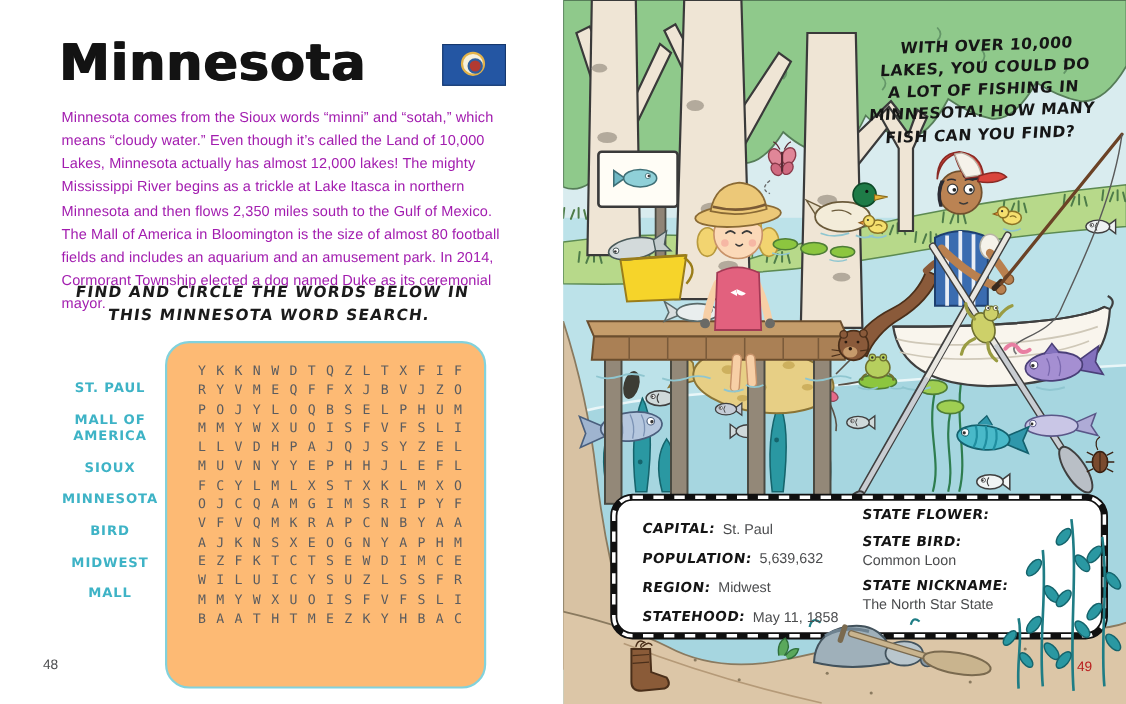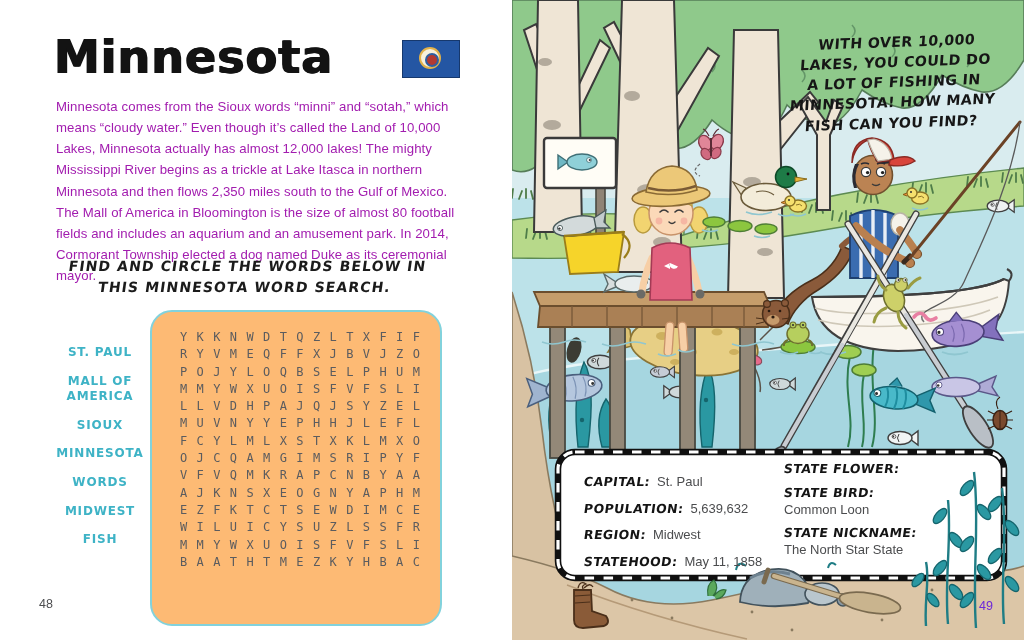--- a/index.html
+++ b/index.html
@@ -39,21 +39,21 @@
         letter-spacing:0.4px;line-height:1.42;color:#161616;white-space:pre-line;
         transform:rotate(-2deg) skewX(-6deg);}
   .facts-left{position:absolute;left:72px;top:472px;width:195px;}
   .facts-right{position:absolute;left:272px;top:459px;width:218px;}
   .fact-row{margin-bottom:8.5px;white-space:nowrap;}
   .fact-label{display:inline-block;transform:skewX(-8deg);font-family:"DejaVu Sans",sans-serif;
         font-weight:bold;font-size:12.5px;letter-spacing:0.4px;color:#141414;margin-right:7px;}
   .fact-value{font-size:13px;color:#4b4c4e;}
   .fact-group{margin-bottom:6px;}
   .fact-group .fact-value{display:block;margin-top:1px;}
-  .pagenum-right{position:absolute;left:467px;top:599px;font-size:12.5px;color:#6d28d9;}
+  .pagenum-right{position:absolute;left:467px;top:599px;font-size:12.5px;color:#b91c1c;}
 </style>
 </head>
 <body>
 
 <div id="page">
 
   <div id="left-page">
     <div class="title">Minnesota</div>
 
     <div class="flag">
@@ -66,23 +66,23 @@
 
     <div class="instruction">FIND AND CIRCLE THE WORDS BELOW IN
 THIS MINNESOTA WORD SEARCH.</div>
 
     <div class="words">
         <div class="word-item">ST. PAUL</div>
         <div class="word-item">MALL OF
 AMERICA</div>
         <div class="word-item">SIOUX</div>
         <div class="word-item">MINNESOTA</div>
-        <div class="word-item">WORDS</div>
+        <div class="word-item">BIRD</div>
         <div class="word-item">MIDWEST</div>
-        <div class="word-item">FISH</div>
+        <div class="word-item">MALL</div>
       </div>
 
     <div class="ws-box">
         <div class="ws-row">YKKNWDTQZLTXFIF</div>
         <div class="ws-row">RYVMEQFFXJBVJZO</div>
         <div class="ws-row">POJYLOQBSELPHUM</div>
         <div class="ws-row">MMYWXUOISFVFSLI</div>
         <div class="ws-row">LLVDHPAJQJSYZEL</div>
         <div class="ws-row">MUVNYYEPHHJLEFL</div>
         <div class="ws-row">FCYLMLXSTXKLMXO</div>

